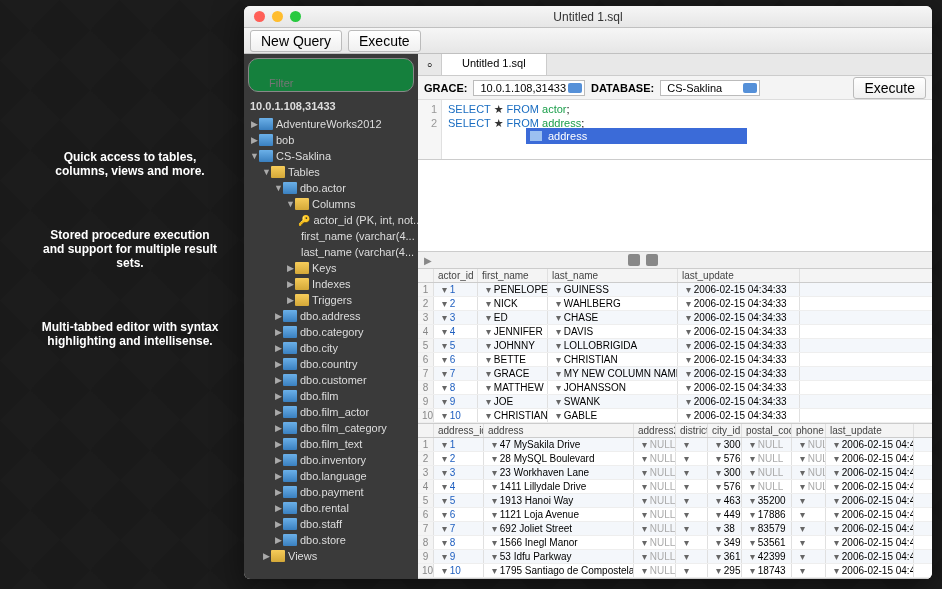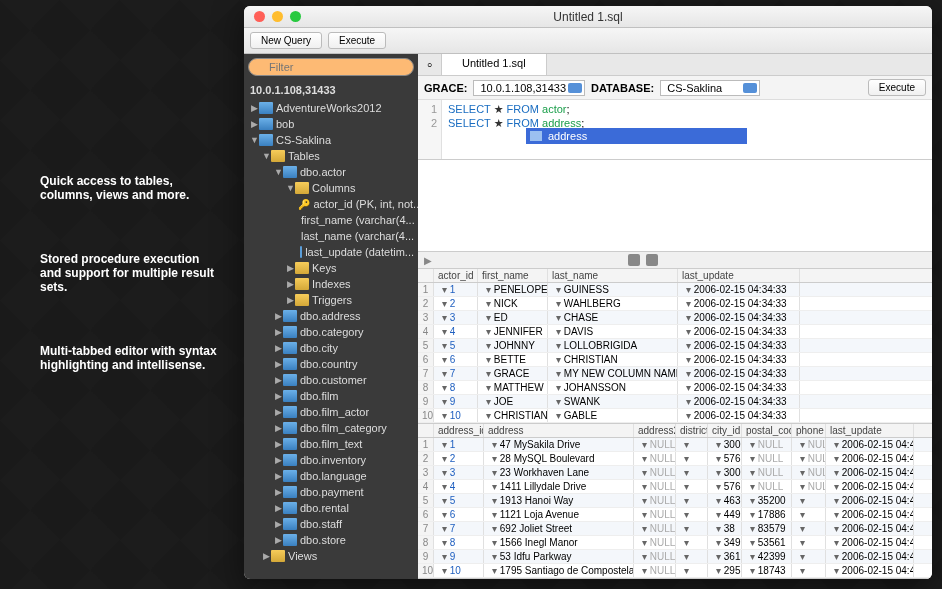--- a/index.html
+++ b/index.html
@@ -1,31 +1,31 @@
 <!DOCTYPE html>
 <html><head>
   <meta charset="utf-8">
   <style>
     * { margin: 0; padding: 0; box-sizing: border-box; font-family: -apple-system, BlinkMacSystemFont, "Helvetica Neue", sans-serif; }
     body { width: 942px; height: 589px; background: #1a1a1a; position: relative; overflow: hidden; }
     .bg-pattern { position: absolute; inset: 0; background: repeating-conic-gradient(from 45deg at 50% 50%, #1a1a1a 0deg 90deg, #222 90deg 180deg); background-size: 60px 60px; opacity: 0.3; }
-    .marketing { position: absolute; left: 40px; top: 150px; width: 180px; color: #fff; font-size: 12px; text-align: left; font-weight: bold; margin-top: 24px; }
+    .marketing { position: absolute; left: 40px; top: 150px; width: 180px; color: #fff; font-size: 12px; text-align: center; font-weight: bold; }
     .marketing p { margin-bottom: 50px; }
     .app-window { position: absolute; left: 244px; top: 6px; right: 10px; bottom: 10px; background: #ececec; border-radius: 6px; box-shadow: 0 8px 30px rgba(0,0,0,0.5); overflow: hidden; display: flex; flex-direction: column; }
     .titlebar { height: 22px; background: linear-gradient(#f6f6f6,#e6e6e6); display: flex; align-items: center; position: relative; border-bottom: 1px solid #c0c0c0; }
     .traffic { display: flex; gap: 7px; padding-left: 10px; }
     .tl { width: 11px; height: 11px; border-radius: 50%; }
     .tl.red { background: #ff5f57; } .tl.yel { background: #ffbd2e; } .tl.grn { background: #28c940; }
     .title { position: absolute; left: 0; right: 0; text-align: center; font-size: 12px; color: #333; }
     .toolbar { height: 26px; background: linear-gradient(#f6f6f6,#e6e6e6); display: flex; align-items: center; padding: 0 6px; gap: 6px; border-bottom: 1px solid #c0c0c0; }
-    .btn { background: linear-gradient(#fff,#f0f0f0); border: 1px solid #bbb; border-radius: 3px; padding: 2px 10px; font-size: 10px; cursor: pointer; }
+    .btn { background: linear-gradient(#fff,#f0f0f0); border: 1px solid #bbb; border-radius: 3px; padding: 2px 10px; font-size: 14px; cursor: pointer; }
     .main-split { flex: 1; display: flex; overflow: hidden; }
     .sidebar { width: 174px; background: #3a3a3a; color: #ddd; display: flex; flex-direction: column; font-size: 11px; }
     .search-wrap { padding: 4px; }
-    .search-input { width: 100%; border-radius: 10px; border: 1px solid #888; padding: 2px 8px 2px 20px; font-size: 11px; background: #fdba74; }
+    .search-input { width: 100%; border-radius: 10px; border: 1px solid #888; padding: 18px 8px 2px 20px; font-size: 11px; background: #15803d; }
     .tree { flex: 1; overflow-y: auto; overflow-x: hidden; }
     .tree-item { white-space: nowrap; overflow: hidden; text-overflow: ellipsis; padding: 2px 4px; cursor: pointer; display: flex; align-items: center; }
     .tree-item .arrow { width: 9px; display: inline-block; font-size: 9px; color: #aaa; text-align: center; }
     .tree-item .icon { width: 14px; height: 12px; margin-right: 3px; display: inline-block; }
     .folder-yellow { background: linear-gradient(#f6cc5a,#d4a838); border-radius: 1px; }
     .folder-blue { background: linear-gradient(#6bb0e8,#3a80c0); border-radius: 1px; }
     .key-icon::before { content: "🔑"; font-size: 10px; }
     .col-icon { background: #5a9dd8; border-radius: 1px; }
     .server-info { padding: 4px 6px; }
     .server-info .label { font-weight: bold; font-size: 11px; }
@@ -131,25 +131,20 @@
         <div class="tree-item" style="padding-left:54px">
             <span class="arrow"></span>
             <span class="icon col-icon"></span>
             <span>first_name (varchar(4...</span>
           </div>
         <div class="tree-item" style="padding-left:54px">
             <span class="arrow"></span>
             <span class="icon col-icon"></span>
             <span>last_name (varchar(4...</span>
           </div>
-        <div class="tree-item" style="padding-left:54px">
-            <span class="arrow"></span>
-            <span class="icon col-icon"></span>
-            <span>last_update (datetim...</span>
-          </div>
         <div class="tree-item" style="padding-left:42px">
             <span class="arrow">▶</span>
             <span class="icon folder-yellow"></span>
             <span>Keys</span>
           </div>
         <div class="tree-item" style="padding-left:42px">
             <span class="arrow">▶</span>
             <span class="icon folder-yellow"></span>
             <span>Indexes</span>
           </div>

